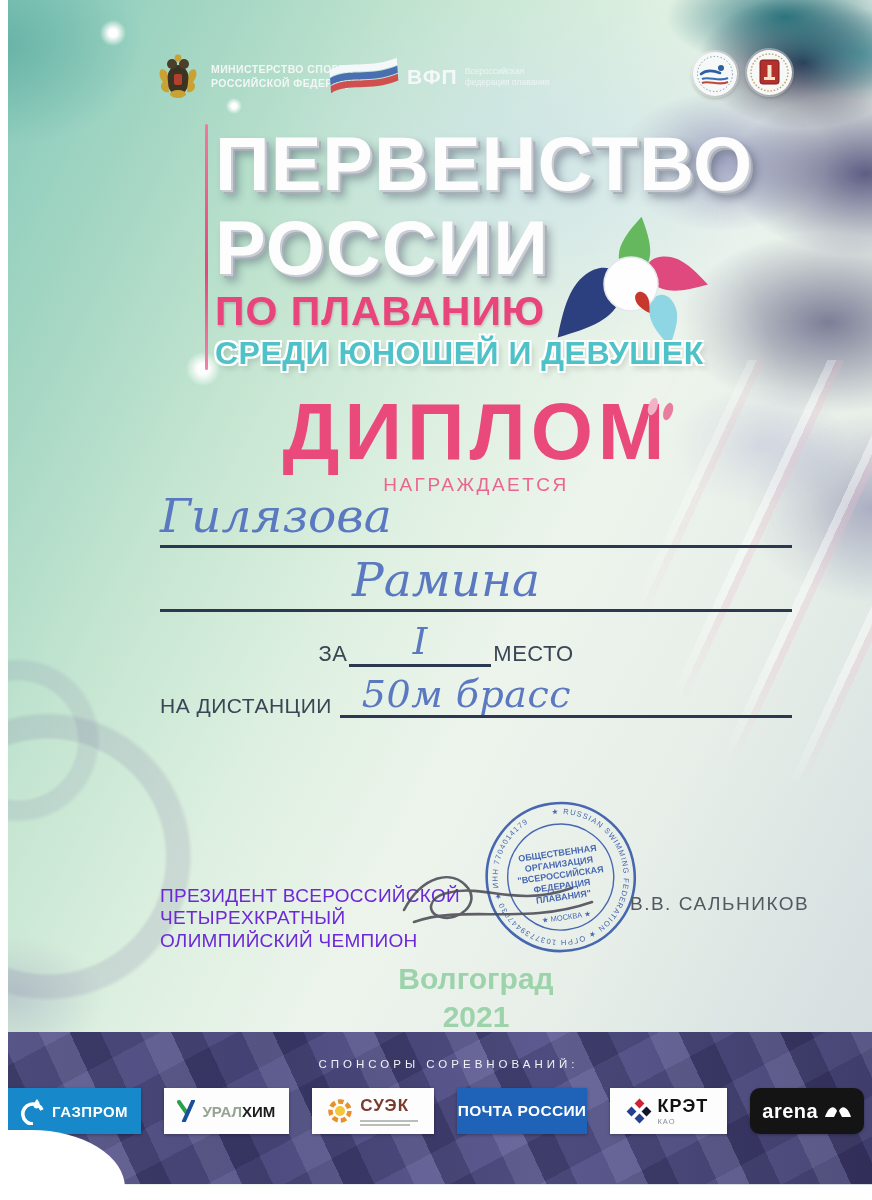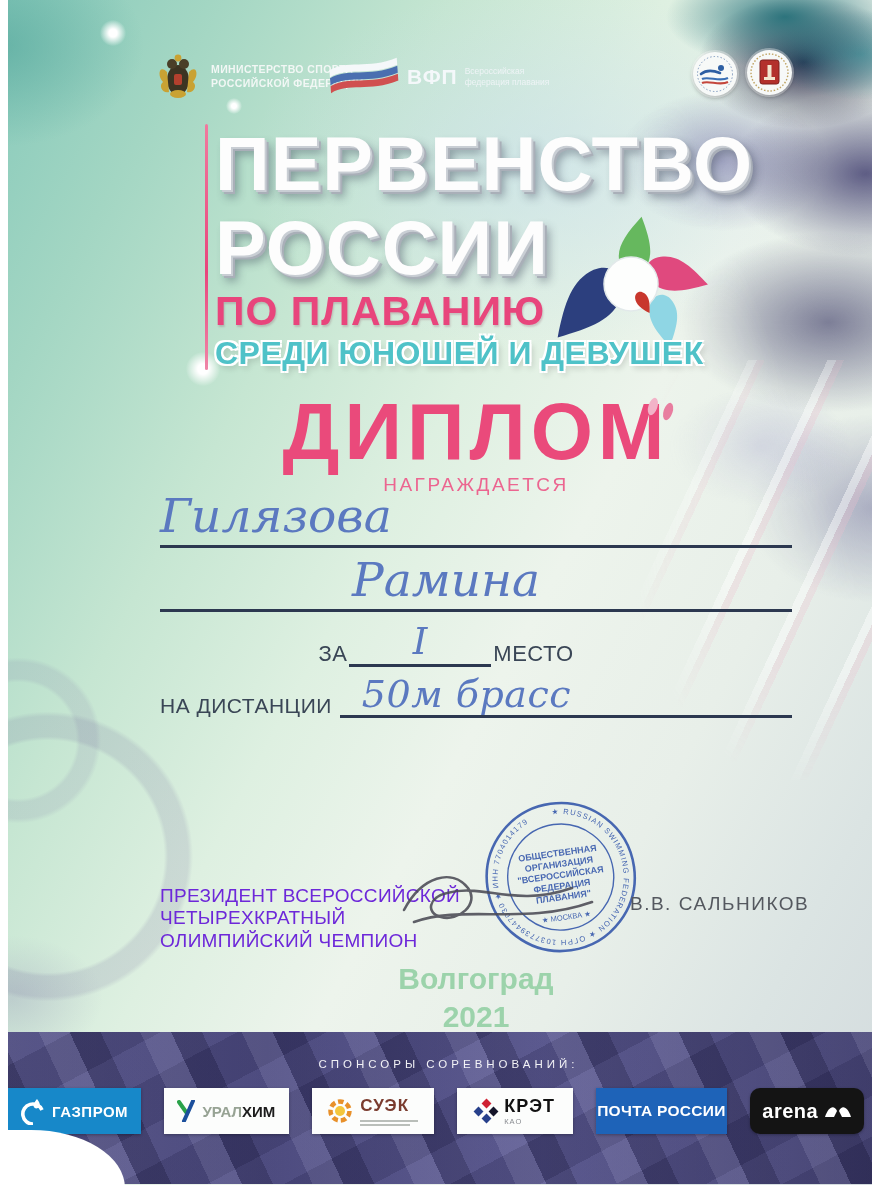--- a/index.html
+++ b/index.html
@@ -327,37 +327,37 @@
       </svg>
       <span class="suek-txt">
         <span class="suek-label">СУЭК</span>
         <span class="suek-bars">
             <div class="b1"></div>
             <div class="b2"></div>
           </span>
       </span>
     </div>
 
+    <div class="tile tile-pochta">
+      <span>ПОЧТА РОССИИ</span>
+    </div>
+
     <div class="tile tile-kret">
       <span class="kret-diamonds">
           <i class="d1"></i>
           <i class="d2"></i>
           <i class="d3"></i>
           <i class="d4"></i>
         </span>
       <span class="kret-txt">
         <span class="kret-label">КРЭТ</span>
         <span class="kret-sub">КАО</span>
       </span>
     </div>
 
-    <div class="tile tile-pochta">
-      <span>ПОЧТА РОССИИ</span>
-    </div>
-
     <div class="tile tile-arena">
       <span>arena</span>
       <svg width="26" height="16" viewBox="0 0 26 16">
         <path d="M0,14 C3,4 9,1 12,8 L9,14 Z" fill="#fff"></path>
         <path d="M26,14 C23,4 17,1 14,8 L17,14 Z" fill="#fff"></path>
       </svg>
     </div>
 
   </div>
 

